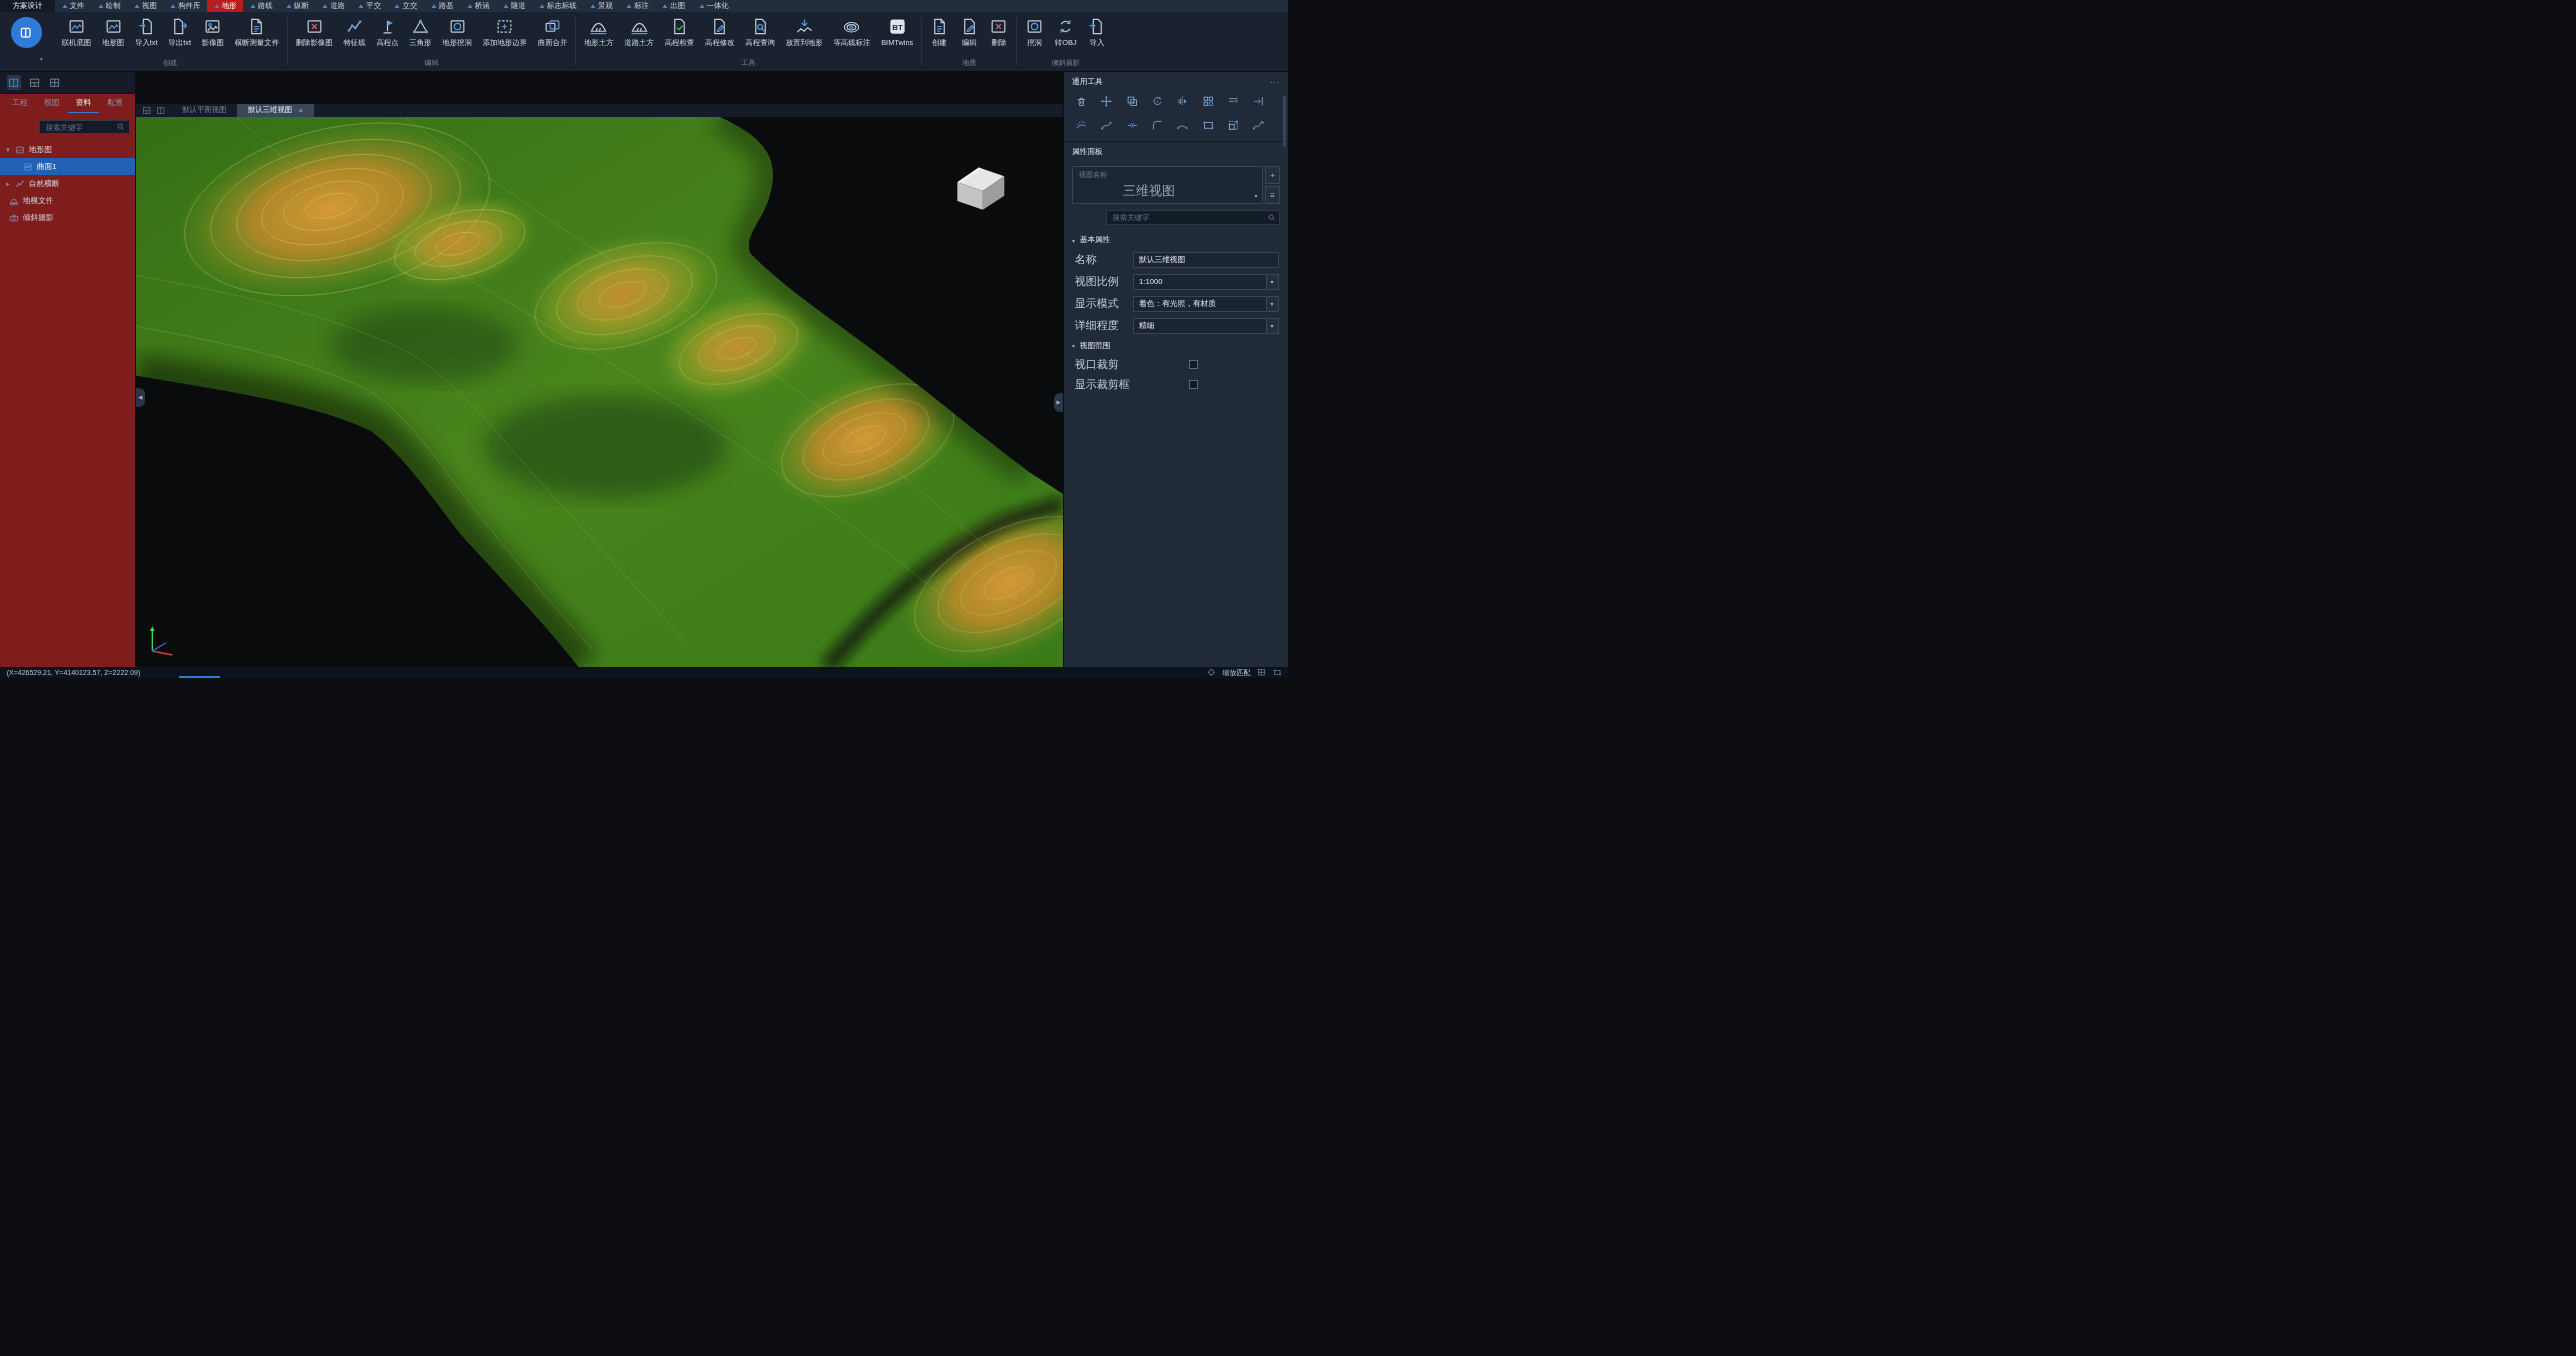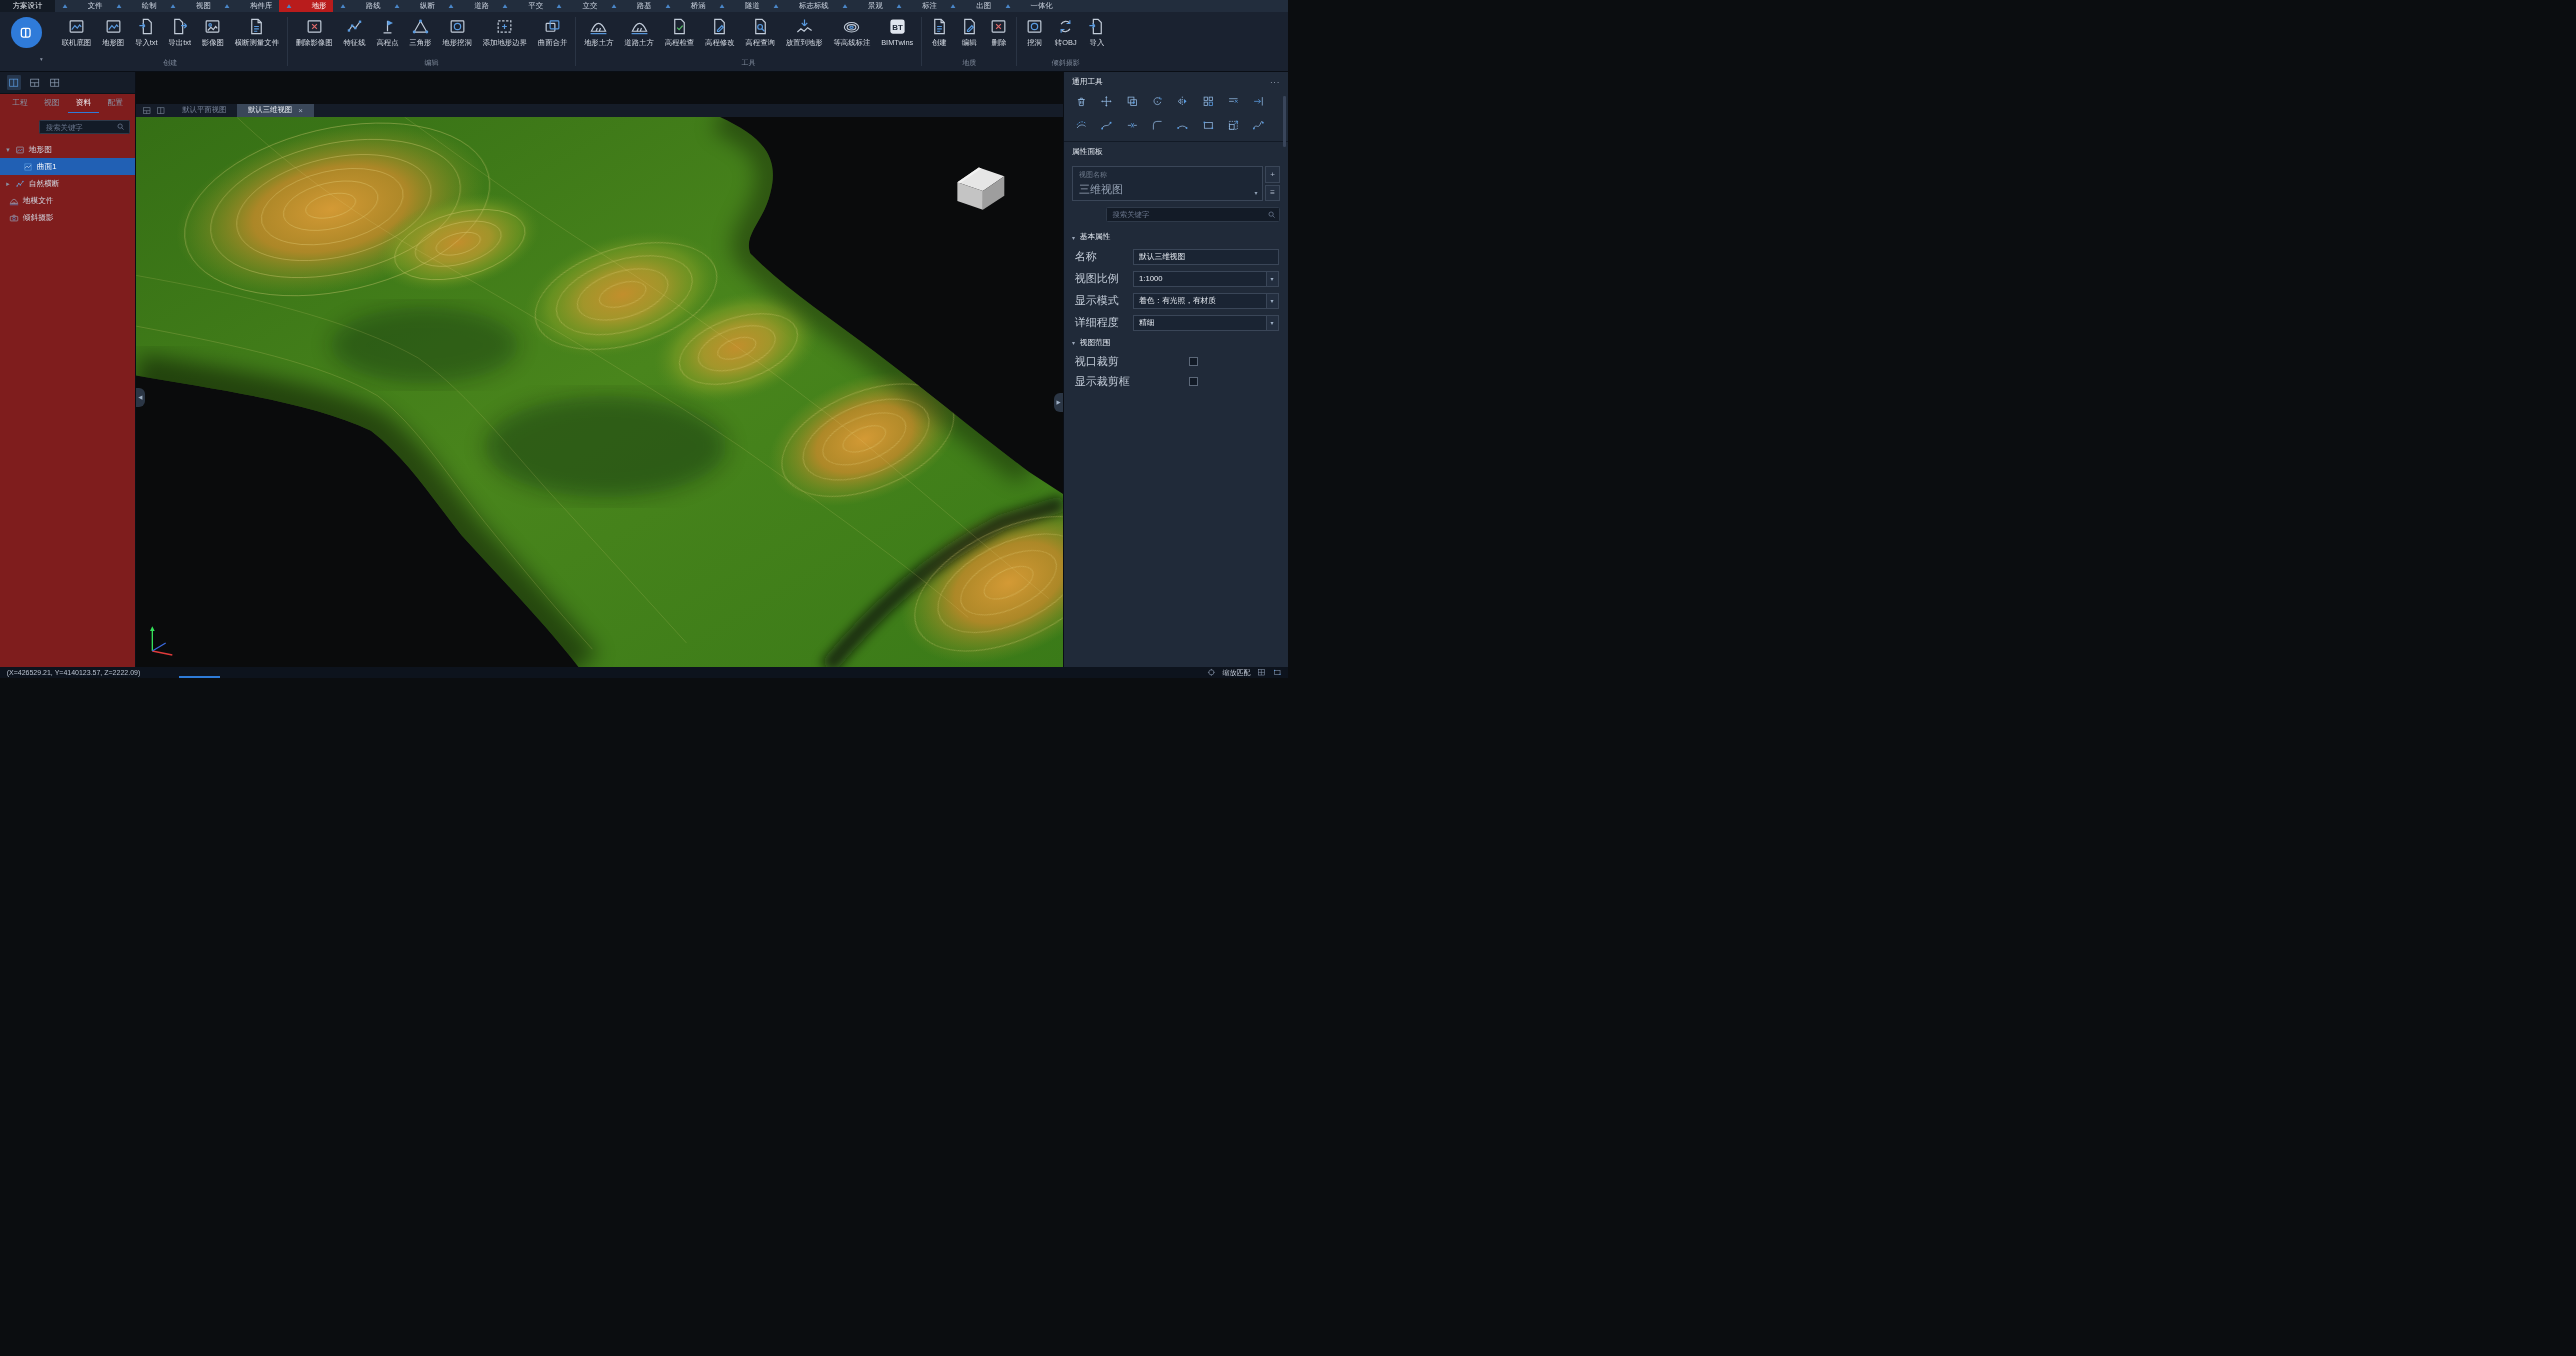--- a/index.html
+++ b/index.html
@@ -8,21 +8,21 @@
     background:#0b0d10;
     font-family:"Liberation Sans","DejaVu Sans",sans-serif;
     font-size:7.4px; color:#d3dae4; cursor:default;
   }
   .app { display:flex; flex-direction:column; width:100%; height:100%; }
 
   
   .menubar { height:12px; background:#222d3d; display:flex; align-items:stretch; }
   .app-title { width:55px; background:#131a24; color:#eef2f8; display:flex; align-items:center; justify-content:center; }
   .menu-items { display:flex; align-items:stretch; }
-  .menu-item { display:flex; align-items:center; gap:20px; padding:0 6.7px; color:#cdd5e1; white-space:nowrap; }
+  .menu-item { display:flex; align-items:center; gap:2px; padding:0 6.7px; color:#cdd5e1; white-space:nowrap; }
   .menu-item.active { background:#b91c1c; color:#fff; }
   .mi-icon { width:6px; height:6px; flex:none; }
 
   
   .ribbon { height:60px; background:#1a2230; display:flex; align-items:stretch; border-bottom:0.7px solid #0a0e15; }
   .logo-col { width:55px; position:relative; flex:none; }
   .logo-btn { position:absolute; left:10.7px; top:5.4px; width:31px; height:31px; border-radius:50%; background:#2f7bd9;
               display:flex; align-items:center; justify-content:center; }
   .logo-btn svg { width:17.4px; height:17.4px; }
   .logo-caret { position:absolute; left:40px; top:44px; font-size:5.4px; color:#8a94a5; }
@@ -83,21 +83,21 @@
   .rp-header { height:20px; display:flex; align-items:center; justify-content:space-between; padding:0 8px; color:#e2e8f0; font-size:7.7px; }
   .rp-more { color:#9aa6b8; letter-spacing:0.7px; font-size:8px; }
   .tools-grid { display:grid; grid-template-columns:repeat(8,1fr); row-gap:8px; padding:1.3px 12px 8px 9.4px; }
   .tool { width:16px; height:16px; display:flex; align-items:center; justify-content:center; color:#8fb4dd; }
   .tool svg { width:12.7px; height:12.7px; }
   .rp-scroll { position:absolute; top:24px; right:2px; width:2.7px; height:51px; background:#39455a; border-radius:1.3px; }
   .rp-divider { height:0.7px; background:#121a26; }
   .vcombo-row { display:flex; gap:2.7px; margin:4px 8px 6px; }
   .vcombo { flex:1; border:0.7px solid #3a4658; position:relative; padding:3.4px 13.4px 3.4px 6px; background:#1c2635; }
   .vc-label { color:#6f7b8c; font-size:7px; margin-bottom:1.3px; }
-  .vc-value { color:#95a2b4; font-size:11px; }
+  .vc-value { color:#95a2b4; font-size:13px;margin-left:44px; }
   .vc-dd { position:absolute; right:4px; bottom:4px; color:#8fa0b5; font-size:6px; }
   .vcombo-btns { display:flex; flex-direction:column; gap:2px; width:14.8px; }
   .vcombo-btns button { flex:1; background:#232e3f; border:0.7px solid #3a4658; color:#aeb9cb; font-size:8px;
                         display:flex; align-items:center; justify-content:center; font-family:inherit; padding:0; }
   .rp-search { margin:0 8px 6.7px; }
   .psection { display:flex; align-items:center; gap:4.7px; height:17.4px; padding:0 8px; color:#e2e8f0; font-size:7.7px; }
   .psec-chev { color:#9aa6b8; font-size:6px; }
   .prop-row { display:flex; align-items:center; height:22px; padding-left:10.7px; }
   .prop-label { width:58px; color:#c3ccd8; font-size:11px; flex:none; }
   .prop-field { flex:1; margin-right:9.4px; height:16px; border:0.7px solid #3a4658; background:#1a2433;

